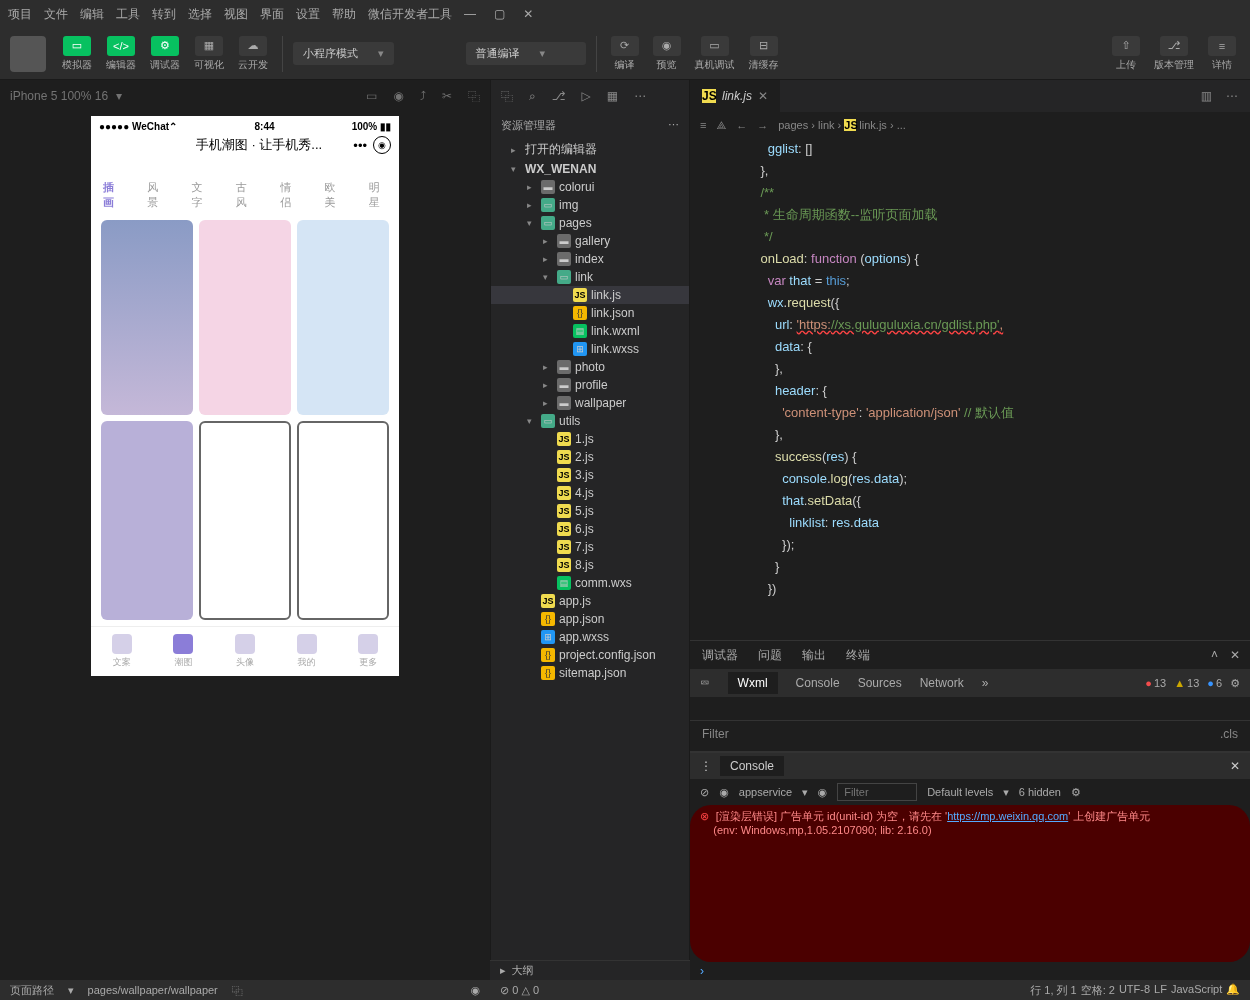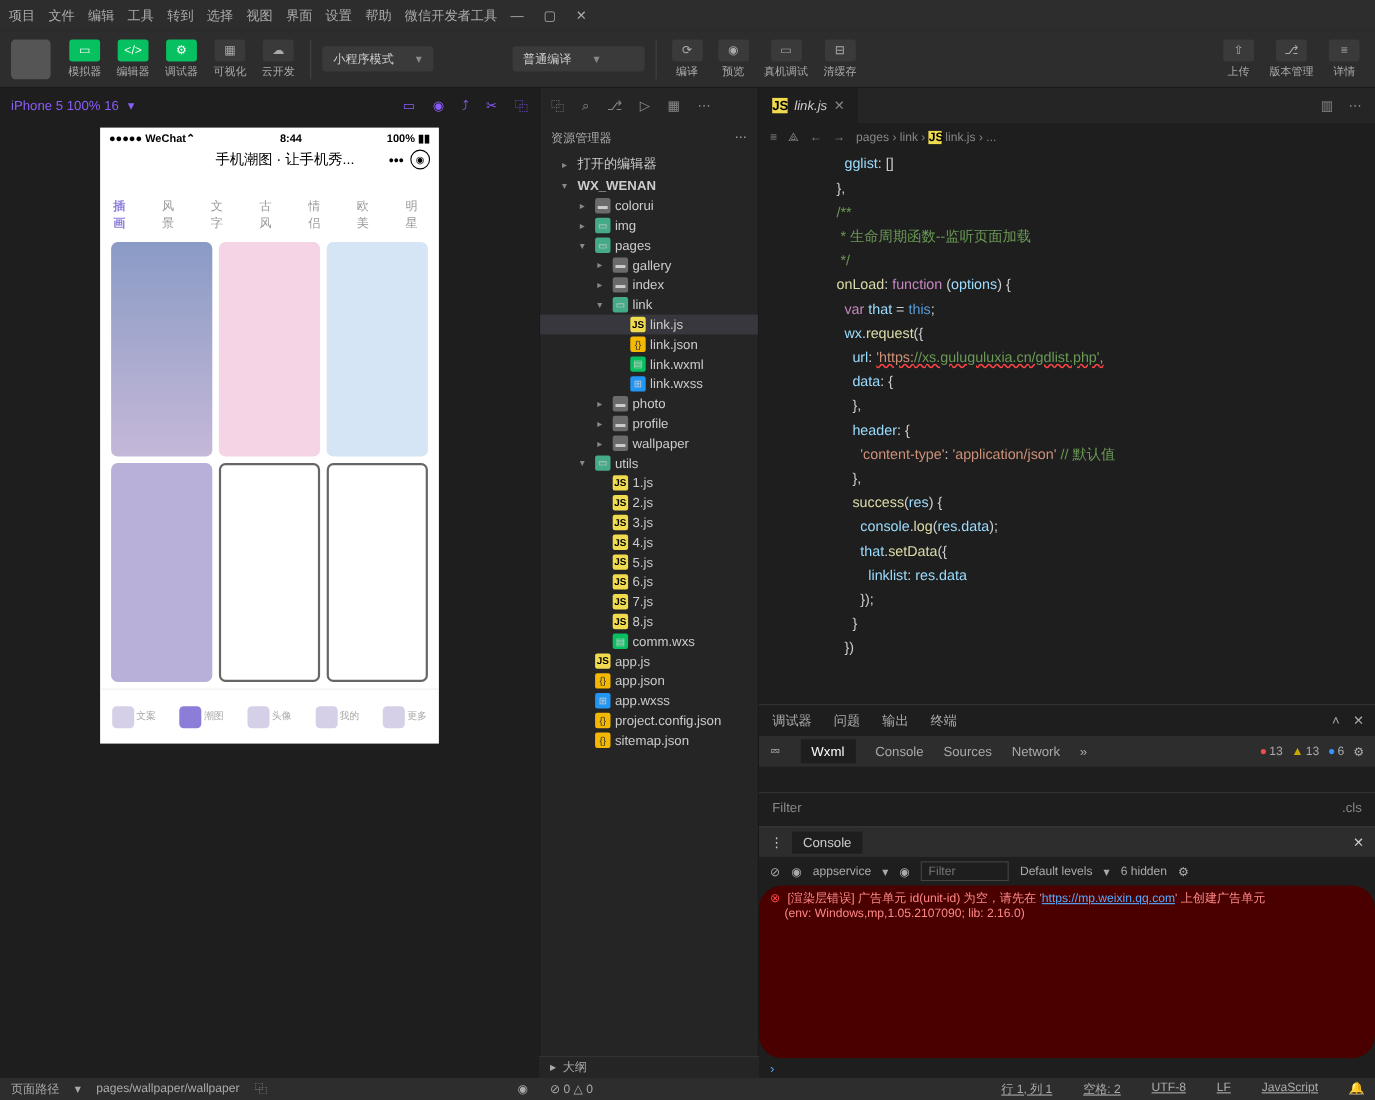--- a/index.html
+++ b/index.html
@@ -12,36 +12,36 @@
 .avatar { width:36px; height:36px; background:#555; border-radius:4px; margin-right:6px; }
 .tool-btn { display:flex; flex-direction:column; align-items:center; gap:2px; padding:2px 4px; font-size:10px; color:#aaa; }
 .tool-btn .ico { width:28px; height:20px; background:#3a3a3a; border-radius:3px; display:flex; align-items:center; justify-content:center; font-size:11px; }
 .tool-btn.green .ico { background:#07c160; color:#fff; }
 .tool-sep { width:1px; height:36px; background:#444; margin:0 4px; }
 .dropdown { background:#3a3a3a; padding:4px 10px; border-radius:3px; font-size:11px; color:#ccc; display:flex; align-items:center; gap:20px; }
 .dropdown::after { content:"▾"; color:#888; }
 .spacer { flex:1; }
 .main { display:flex; height:calc(100% - 80px - 20px); }
 .sim-panel { width:490px; background:#1e1e1e; display:flex; flex-direction:column; }
-.sim-bar { height:32px; display:flex; align-items:center; padding:1px 10px; color:#8b5cf6; gap:8px; }
+.sim-bar { height:32px; display:flex; align-items:center; padding:1px 10px; color:#737373; gap:8px; }
 .sim-bar .r-icons { margin-left:auto; display:flex; gap:16px; }
 .phone { width:308px; height:560px; background:#fff; margin:0 auto; margin-top:4px; display:flex; flex-direction:column; color:#000; }
 .phone-status { height:20px; display:flex; align-items:center; padding:0 8px; font-size:10px; justify-content:space-between; font-weight:bold; }
 .phone-header { height:40px; display:flex; justify-content:center; position:relative; font-size:13px;padding-left:28px; }
 .phone-header .capsule { position:absolute; right:8px; display:flex; gap:6px; align-items:center; }
 .capsule-btn { width:18px; height:18px; border:1.5px solid #000; border-radius:50%; font-size:9px; display:flex; align-items:center; justify-content:center; }
 .phone-tabs { display:flex; gap:26px; padding:4px 12px; font-size:11px; }
 .phone-tabs span.active { color:#8b7dd8; font-weight:bold; }
 .phone-tabs span { color:#999; }
 .phone-grid { flex:1; display:grid; grid-template-columns:1fr 1fr 1fr; gap:6px; padding:6px 10px; overflow:hidden; }
 .wall { background:#e8e4f5; border-radius:6px; }
 .wall.w1{background:linear-gradient(#8a9bc5,#c5b8d8);} .wall.w2{background:#f5d5e5;} .wall.w3{background:#d5e5f5;}
 .wall.w4{background:#b8b0d8;} .wall.w5{background:#fff;border:2px solid #666;} .wall.w6{background:#fff;border:2px solid #666;}
 .phone-nav { height:50px; display:flex; justify-content:space-around; align-items:center; border-top:1px solid #eee; font-size:9px; color:#aaa; }
-.phone-nav div { display:flex; flex-direction:row; align-items:center; gap:2px; }
+.phone-nav div { display:flex; flex-direction:column; align-items:center; gap:2px; }
 .phone-nav .nico { width:20px; height:20px; background:#d5d0e8; border-radius:4px; }
 .phone-nav .active .nico { background:#8b7dd8; }
 .explorer { width:200px; background:#252526; border-left:1px solid #1a1a1a; border-right:1px solid #1a1a1a; display:flex; flex-direction:column; }
 .exp-icons { height:32px; display:flex; align-items:center; gap:16px; padding:0 10px; color:#888; }
 .exp-title { padding:6px 10px; font-size:11px; color:#aaa; display:flex; justify-content:space-between; }
 .tree { flex:1; overflow:auto; font-size:12px; }
 .tree-item { padding:2px 0 2px 8px; display:flex; align-items:center; gap:4px; color:#ccc; cursor:pointer; }
 .tree-item.selected { background:#37373d; }
 .tree-item .arr { width:10px; color:#888; font-size:9px; }
 .tree-item .fico { width:14px; height:14px; display:inline-flex; align-items:center; justify-content:center; font-size:9px; border-radius:2px; }
@@ -77,21 +77,21 @@
 .console-panel { flex:1; border-top:2px solid #333; margin-top:4px; display:flex; flex-direction:column; }
 .console-hdr { height:26px; background:#2d2d2d; display:flex; align-items:center; padding:0 10px; gap:8px; }
 .console-hdr .ctab { background:#1e1e1e; padding:3px 10px; font-size:12px; }
 .console-bar { height:26px; display:flex; align-items:center; gap:10px; padding:0 10px; font-size:11px; color:#aaa; }
 .console-bar input { background:#1e1e1e; border:1px solid #444; color:#ccc; padding:2px 6px; width:80px; font-size:11px; }
 .console-body { flex:1; background:#4b0000; padding:4px 10px; font-family:Consolas,monospace; font-size:11px; color:#f88;border-radius:21px; }
 .console-body a { color:#5af; text-decoration:underline; }
 .console-prompt { background:#1e1e1e; padding:2px 10px; color:#5af; }
 .outline-bar { height:20px; background:#252526; width:200px; padding:0 10px; font-size:11px; color:#aaa; display:flex; align-items:center; gap:6px; border-top:1px solid #333; }
 .status-bar { height:20px; background:#2d2d2d; display:flex; align-items:center; padding:0 10px; font-size:11px; color:#aaa; gap:14px; }
-.status-bar .sr { margin-left:auto; display:flex; gap:28px;text-decoration:underline; }
+.status-bar .sr { margin-left:auto; display:flex; gap:4px; }
 .bottom-explorer { position:absolute; bottom:20px; left:490px; width:200px; }
 .status-count { display:flex; gap:6px; align-items:center; }
 </style>
 </head>
 <body>
 
 <div class="titlebar">
   <span>项目</span>
   <span>文件</span>
   <span>编辑</span>

